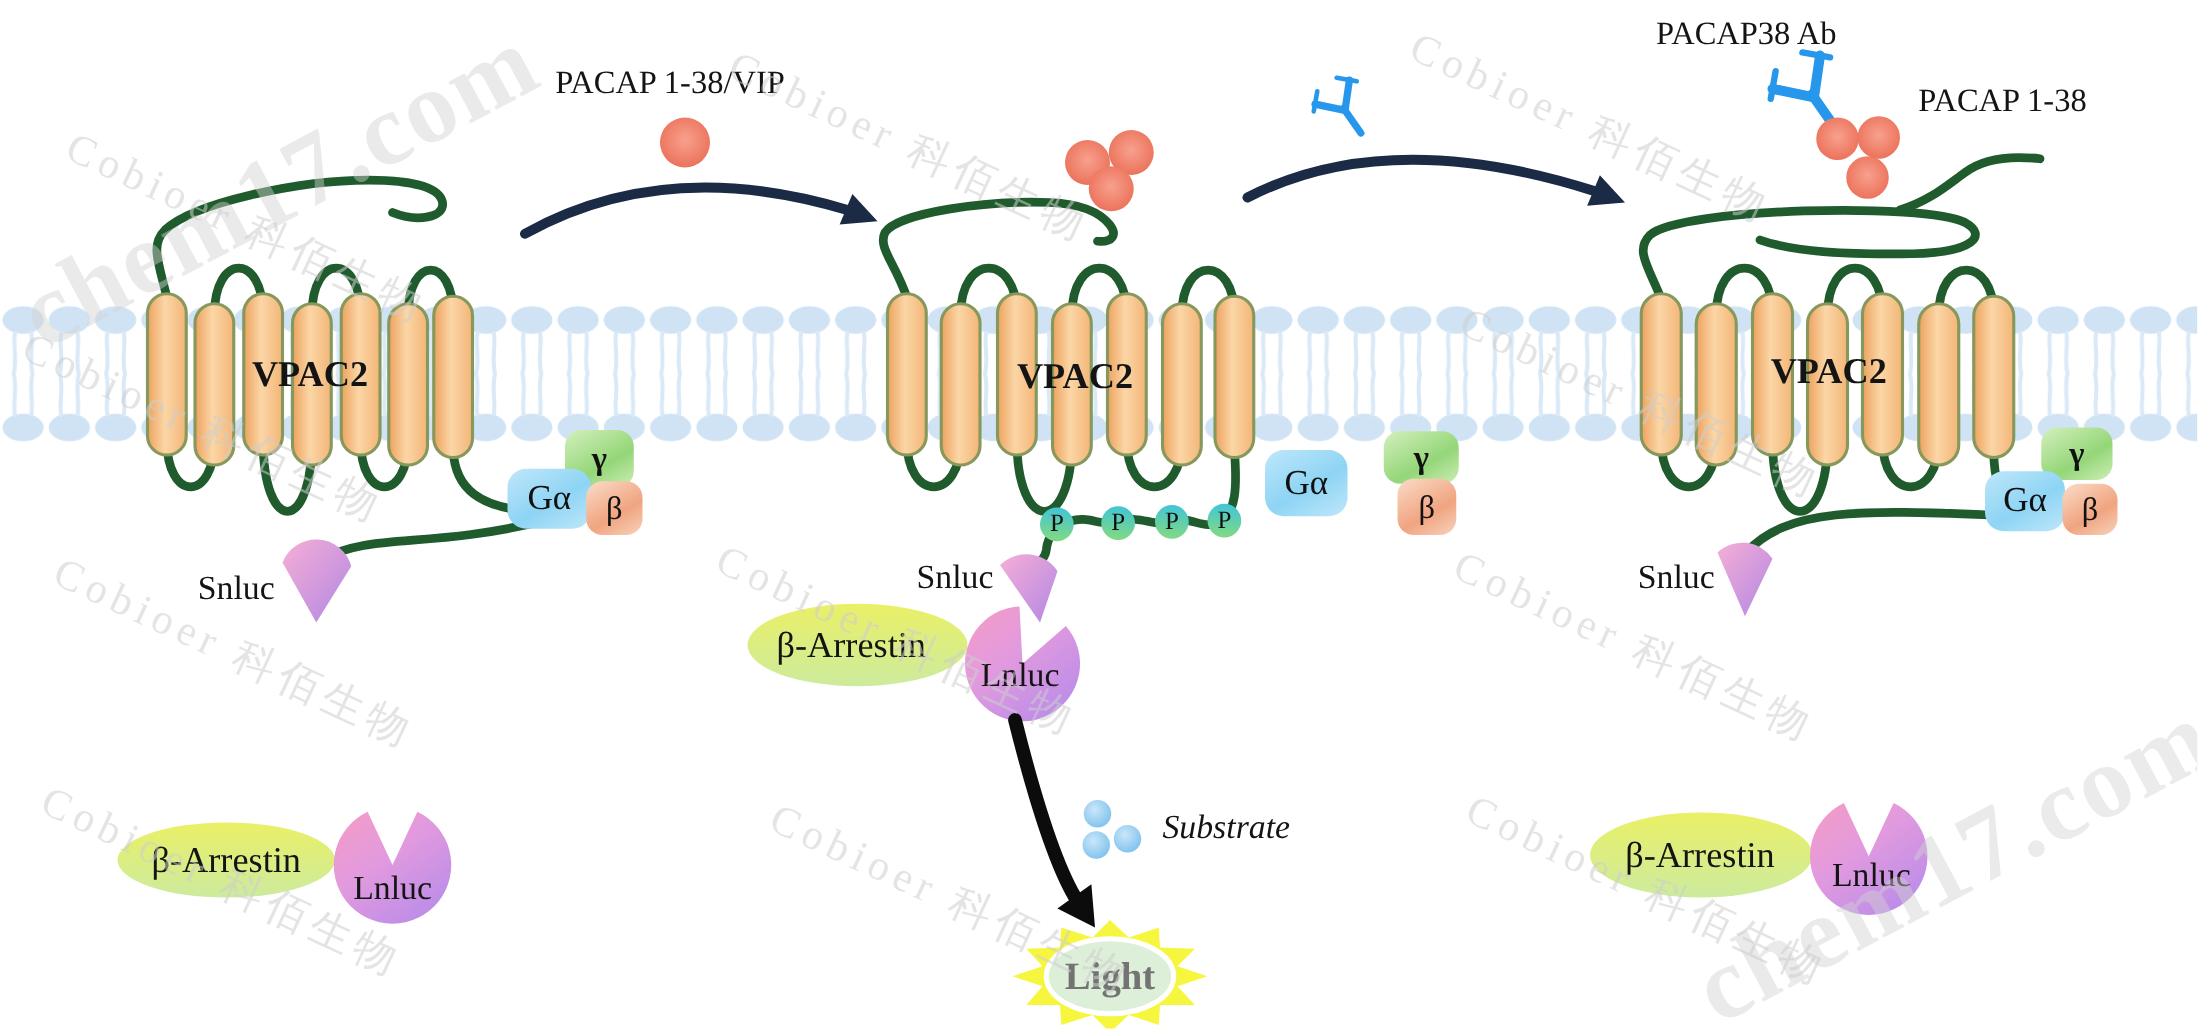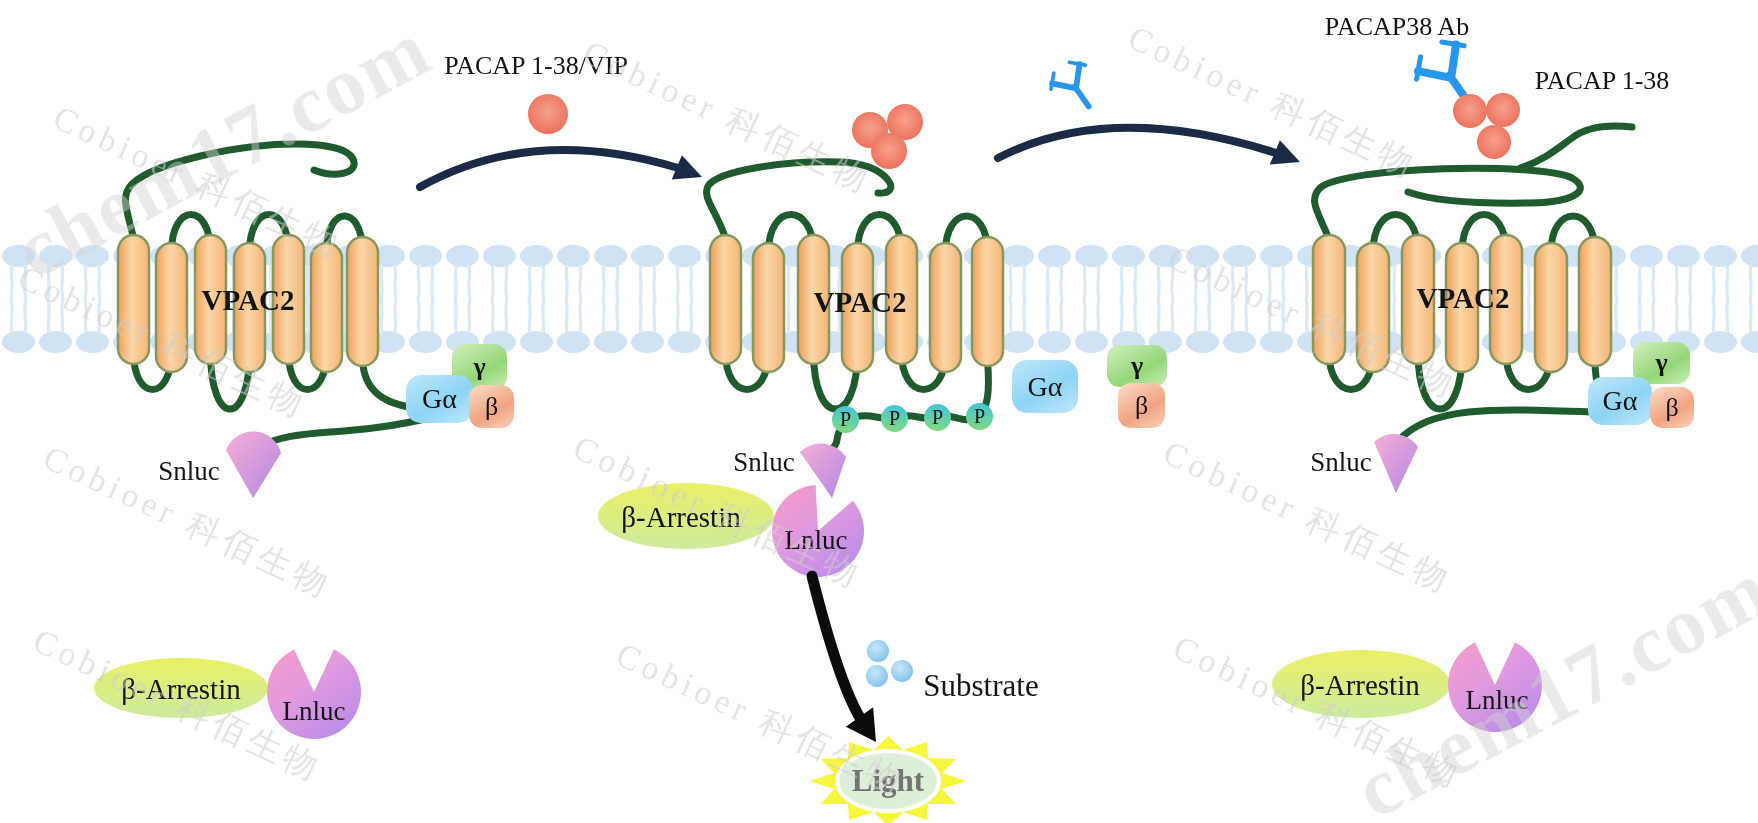--- a/index.html
+++ b/index.html
@@ -236,21 +236,21 @@
       </div>
     <div class="pdot" style="left:924px;top:404px;">
         <span>P</span>
       </div>
     <div class="pdot" style="left:966px;top:403px;">
         <span>P</span>
       </div>
     <div class="label" style="left:764px;top:462px;font-size:27px;">Snluc</div>
     <div class="label" style="left:681px;top:517px;font-size:29px;">β-Arrestin</div>
     <div class="label" style="left:816px;top:540px;font-size:27px;">Lnluc</div>
-    <div class="label" style="left:981px;top:686px;font-size:31px;">Substrate</div>
+    <div class="label" style="left:981px;top:662px;font-size:27px;font-style:italic;">Substrate</div>
     <div class="label light-label" style="left:888px;top:781px;">Light</div>
 
     <div class="label" style="left:1397px;top:27px;font-size:26px;">PACAP38 Ab</div>
     <div class="label" style="left:1602px;top:81px;font-size:26px;">PACAP 1-38</div>
     <div class="label b" style="left:1463px;top:298px;font-size:29px;">VPAC2</div>
     <div class="gbox ggamma" style="left:1633px;top:342px;width:57px;height:42px;">
         <span>γ</span>
       </div>
     <div class="gbox galpha" style="left:1588px;top:377px;width:64px;height:48px;">
         <span>Gα</span>

